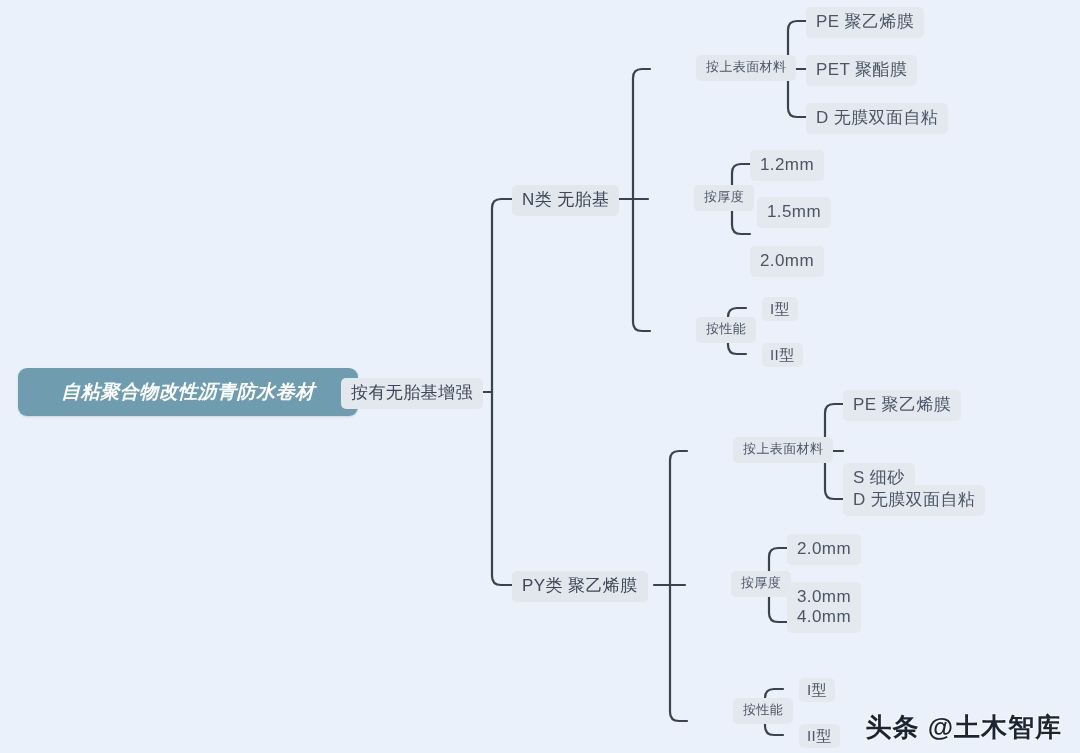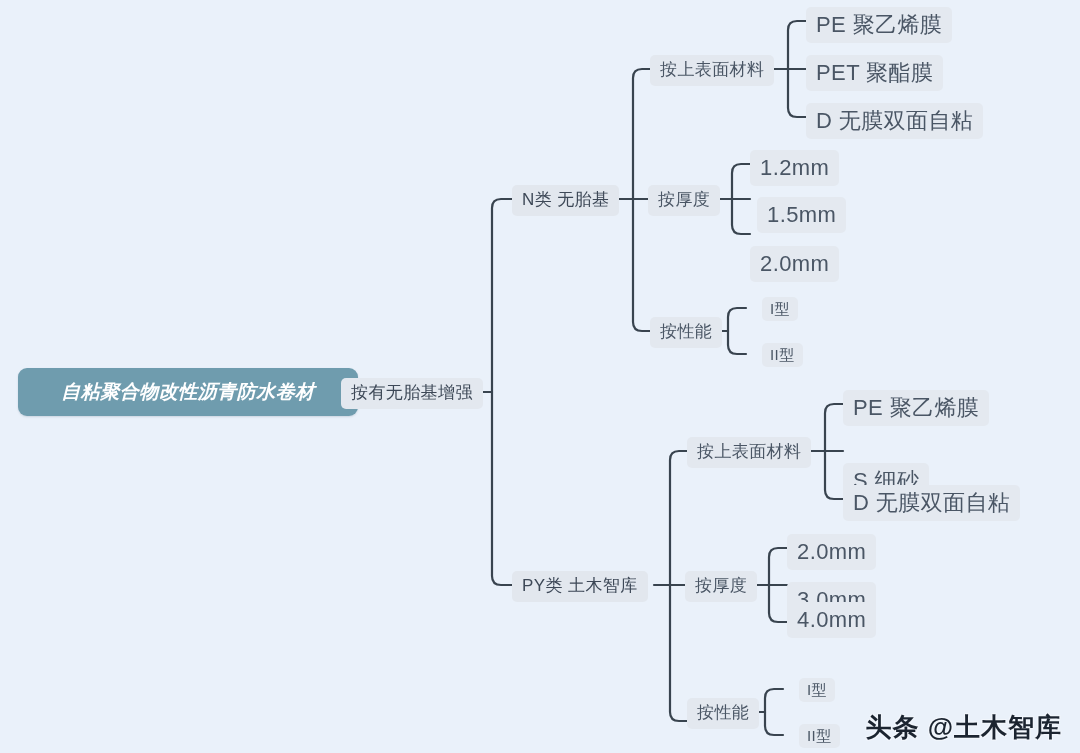--- a/index.html
+++ b/index.html
@@ -47,26 +47,27 @@
     font-size: 17px;
     color: #3d4857;
   }
   .node.lvl2 {
     background: #e2e7ee;
     font-size: 17px;
     color: #3d4857;
   }
   .node.lvl3 {
     background: #e3e8ef;
-    font-size: 17px;
+    font-size: 13px;
     color: #4a5665;
+    margin-left: 46px;
   }
   .node.leaf {
     background: #e4e9f0;
-    font-size: 22px;
+    font-size: 17px;
     color: #4a5665;
   }
   .node.small {
     font-size: 15px;
     padding: 3px 8px 4px 8px;
     margin-left: 16px;
   }
   
   #root-node {
     position: absolute;
@@ -173,21 +174,21 @@
 
   <div class="node lvl3" style="left:648px; top:185px;">按厚度</div>
   <div class="node leaf" style="left:750px; top:150px;">1.2mm</div>
   <div class="node leaf" style="left:757px; top:197px;text-align:center;">1.5mm</div>
   <div class="node leaf" style="left:750px; top:246px;">2.0mm</div>
 
   <div class="node lvl3" style="left:650px; top:317px;">按性能</div>
   <div class="node leaf small" style="left:746px; top:297px;">I型</div>
   <div class="node leaf small" style="left:746px; top:343px;">II型</div>
 
-  <div class="node lvl2" style="left:512px; top:571px;">PY类  土木智库</div>
+  <div class="node lvl2" style="left:512px; top:571px;">PY类  聚乙烯膜</div>
 
   <div class="node lvl3" style="left:687px; top:437px;">按上表面材料</div>
   <div class="node leaf" style="left:843px; top:390px;">PE 聚乙烯膜</div>
   <div class="node leaf" style="left:843px; top:454px;margin-top:9px;">S 细砂</div>
   <div class="node leaf" style="left:843px; top:485px;">D  无膜双面自粘</div>
 
   <div class="node lvl3" style="left:685px; top:571px;">按厚度</div>
   <div class="node leaf" style="left:787px; top:534px;">2.0mm</div>
   <div class="node leaf" style="left:787px; top:582px;">3.0mm</div>
   <div class="node leaf" style="left:787px; top:602px;">4.0mm</div>

